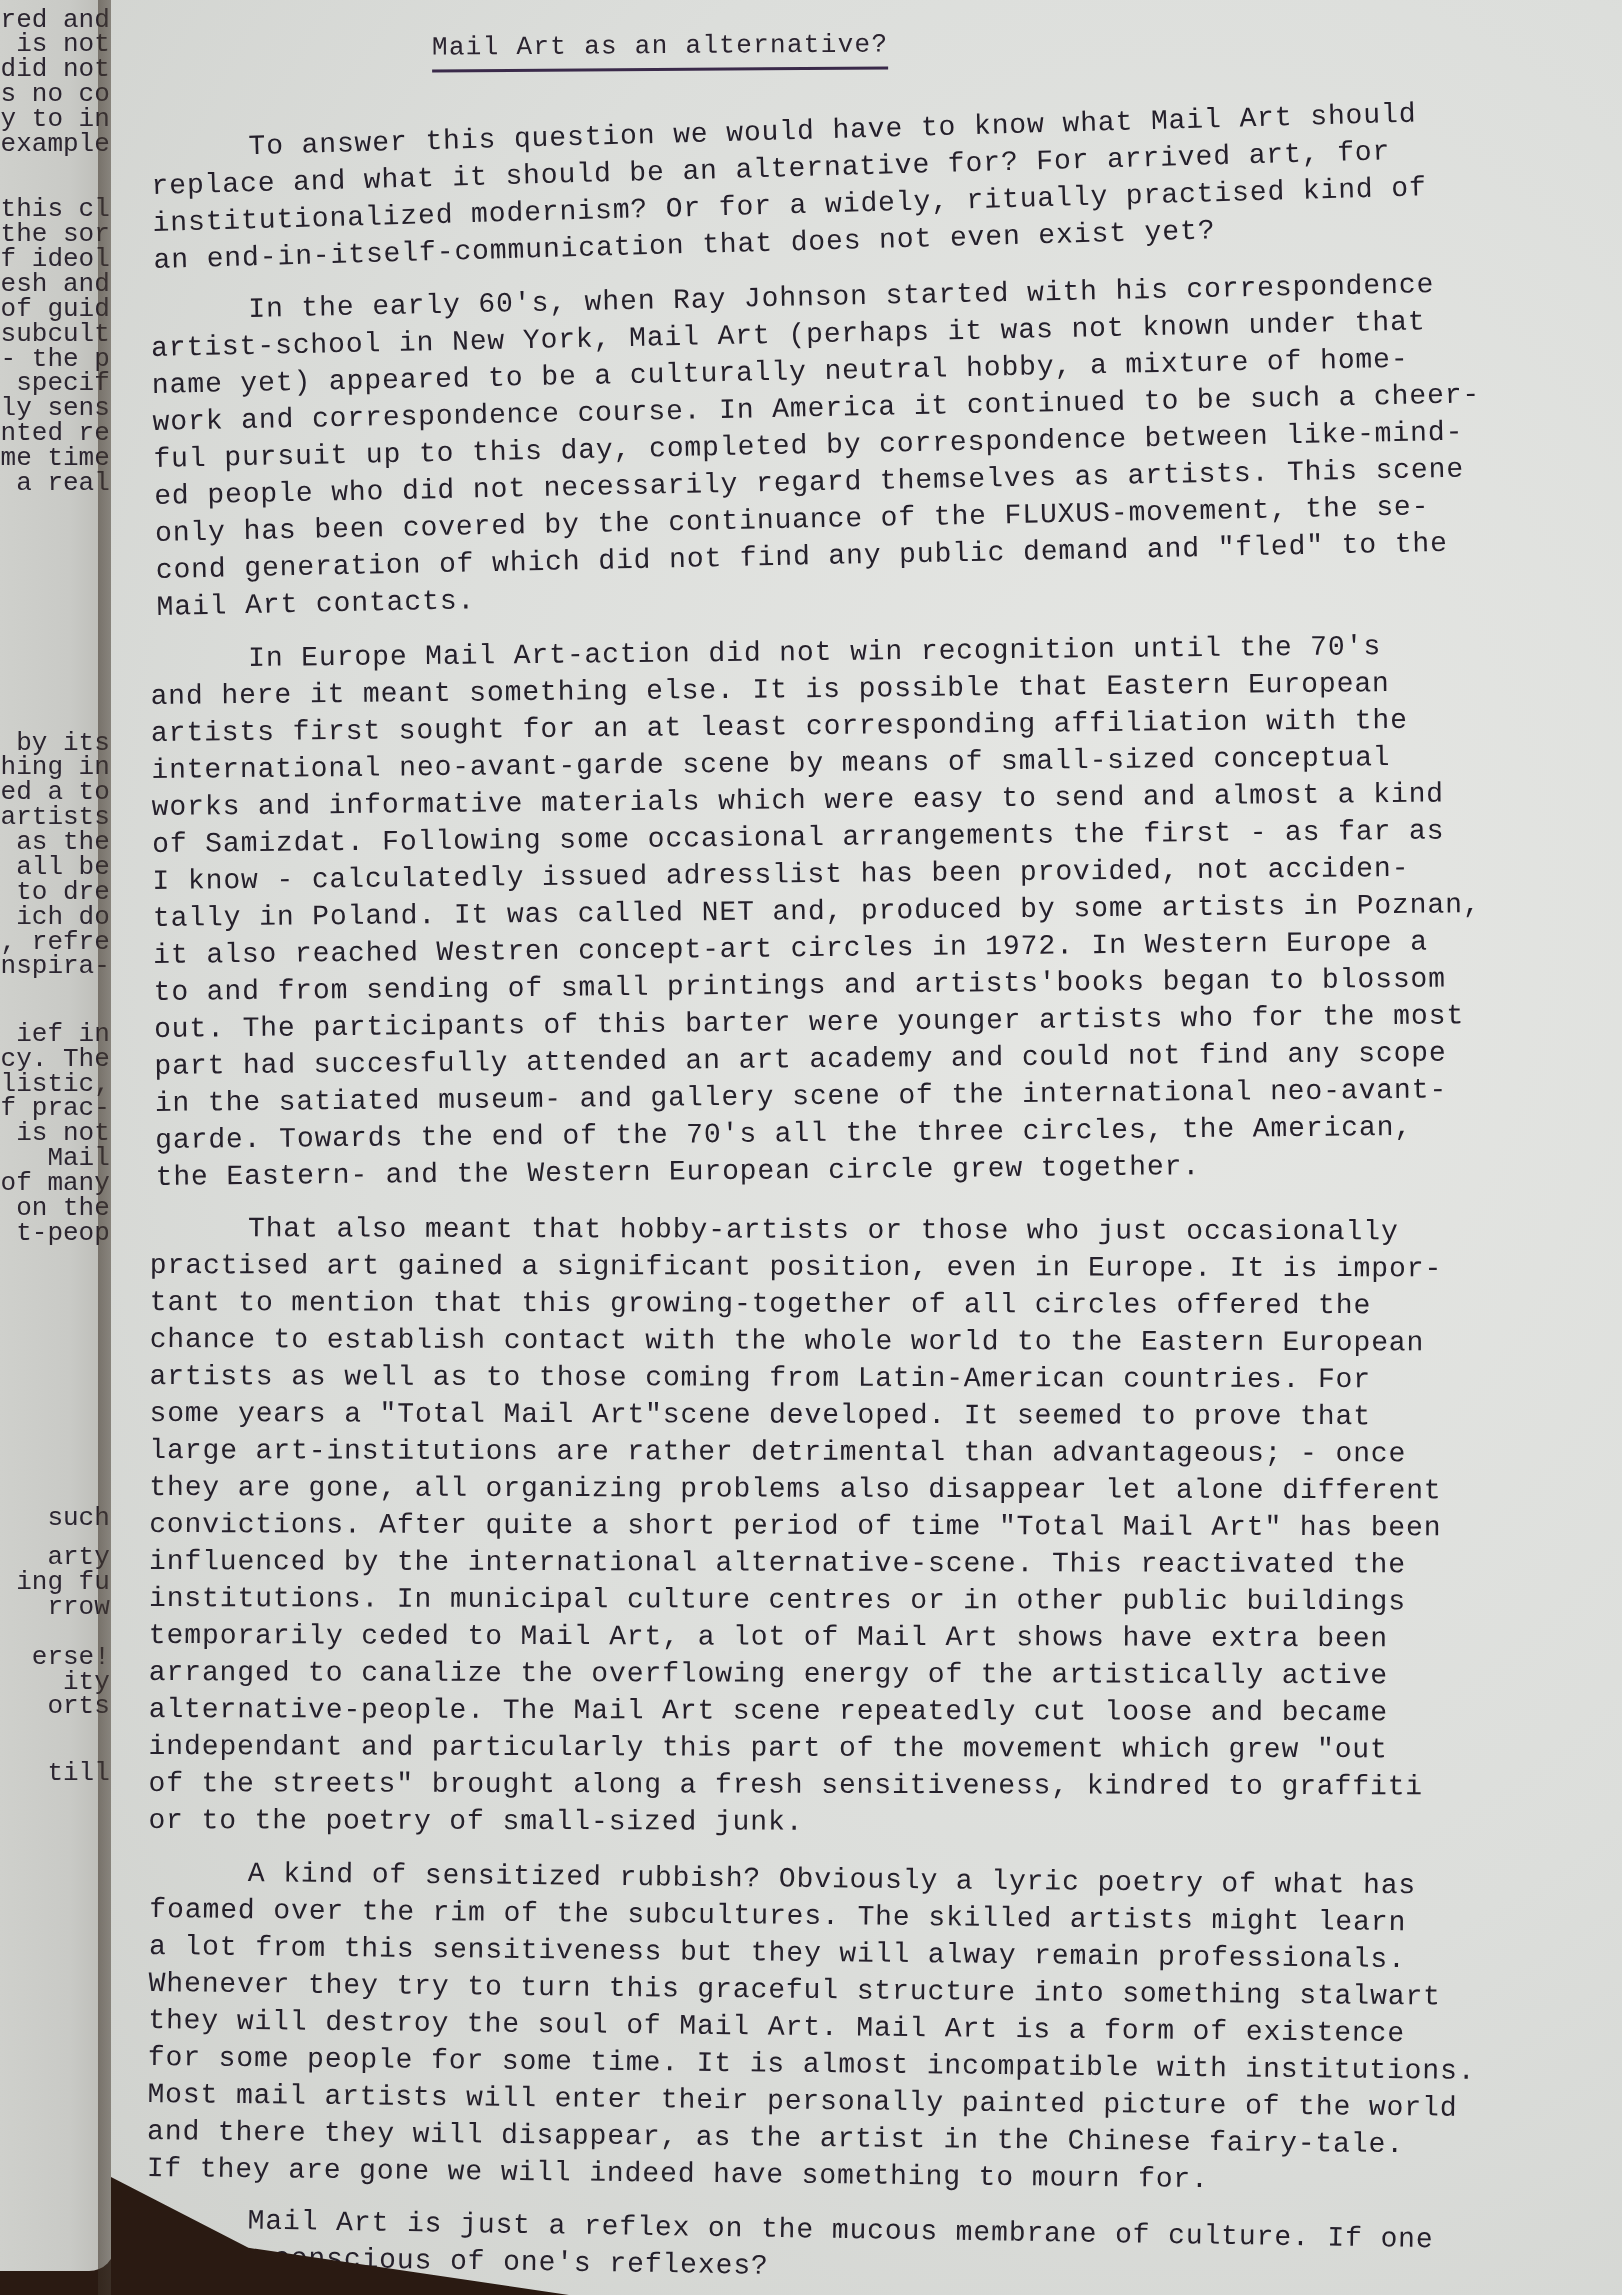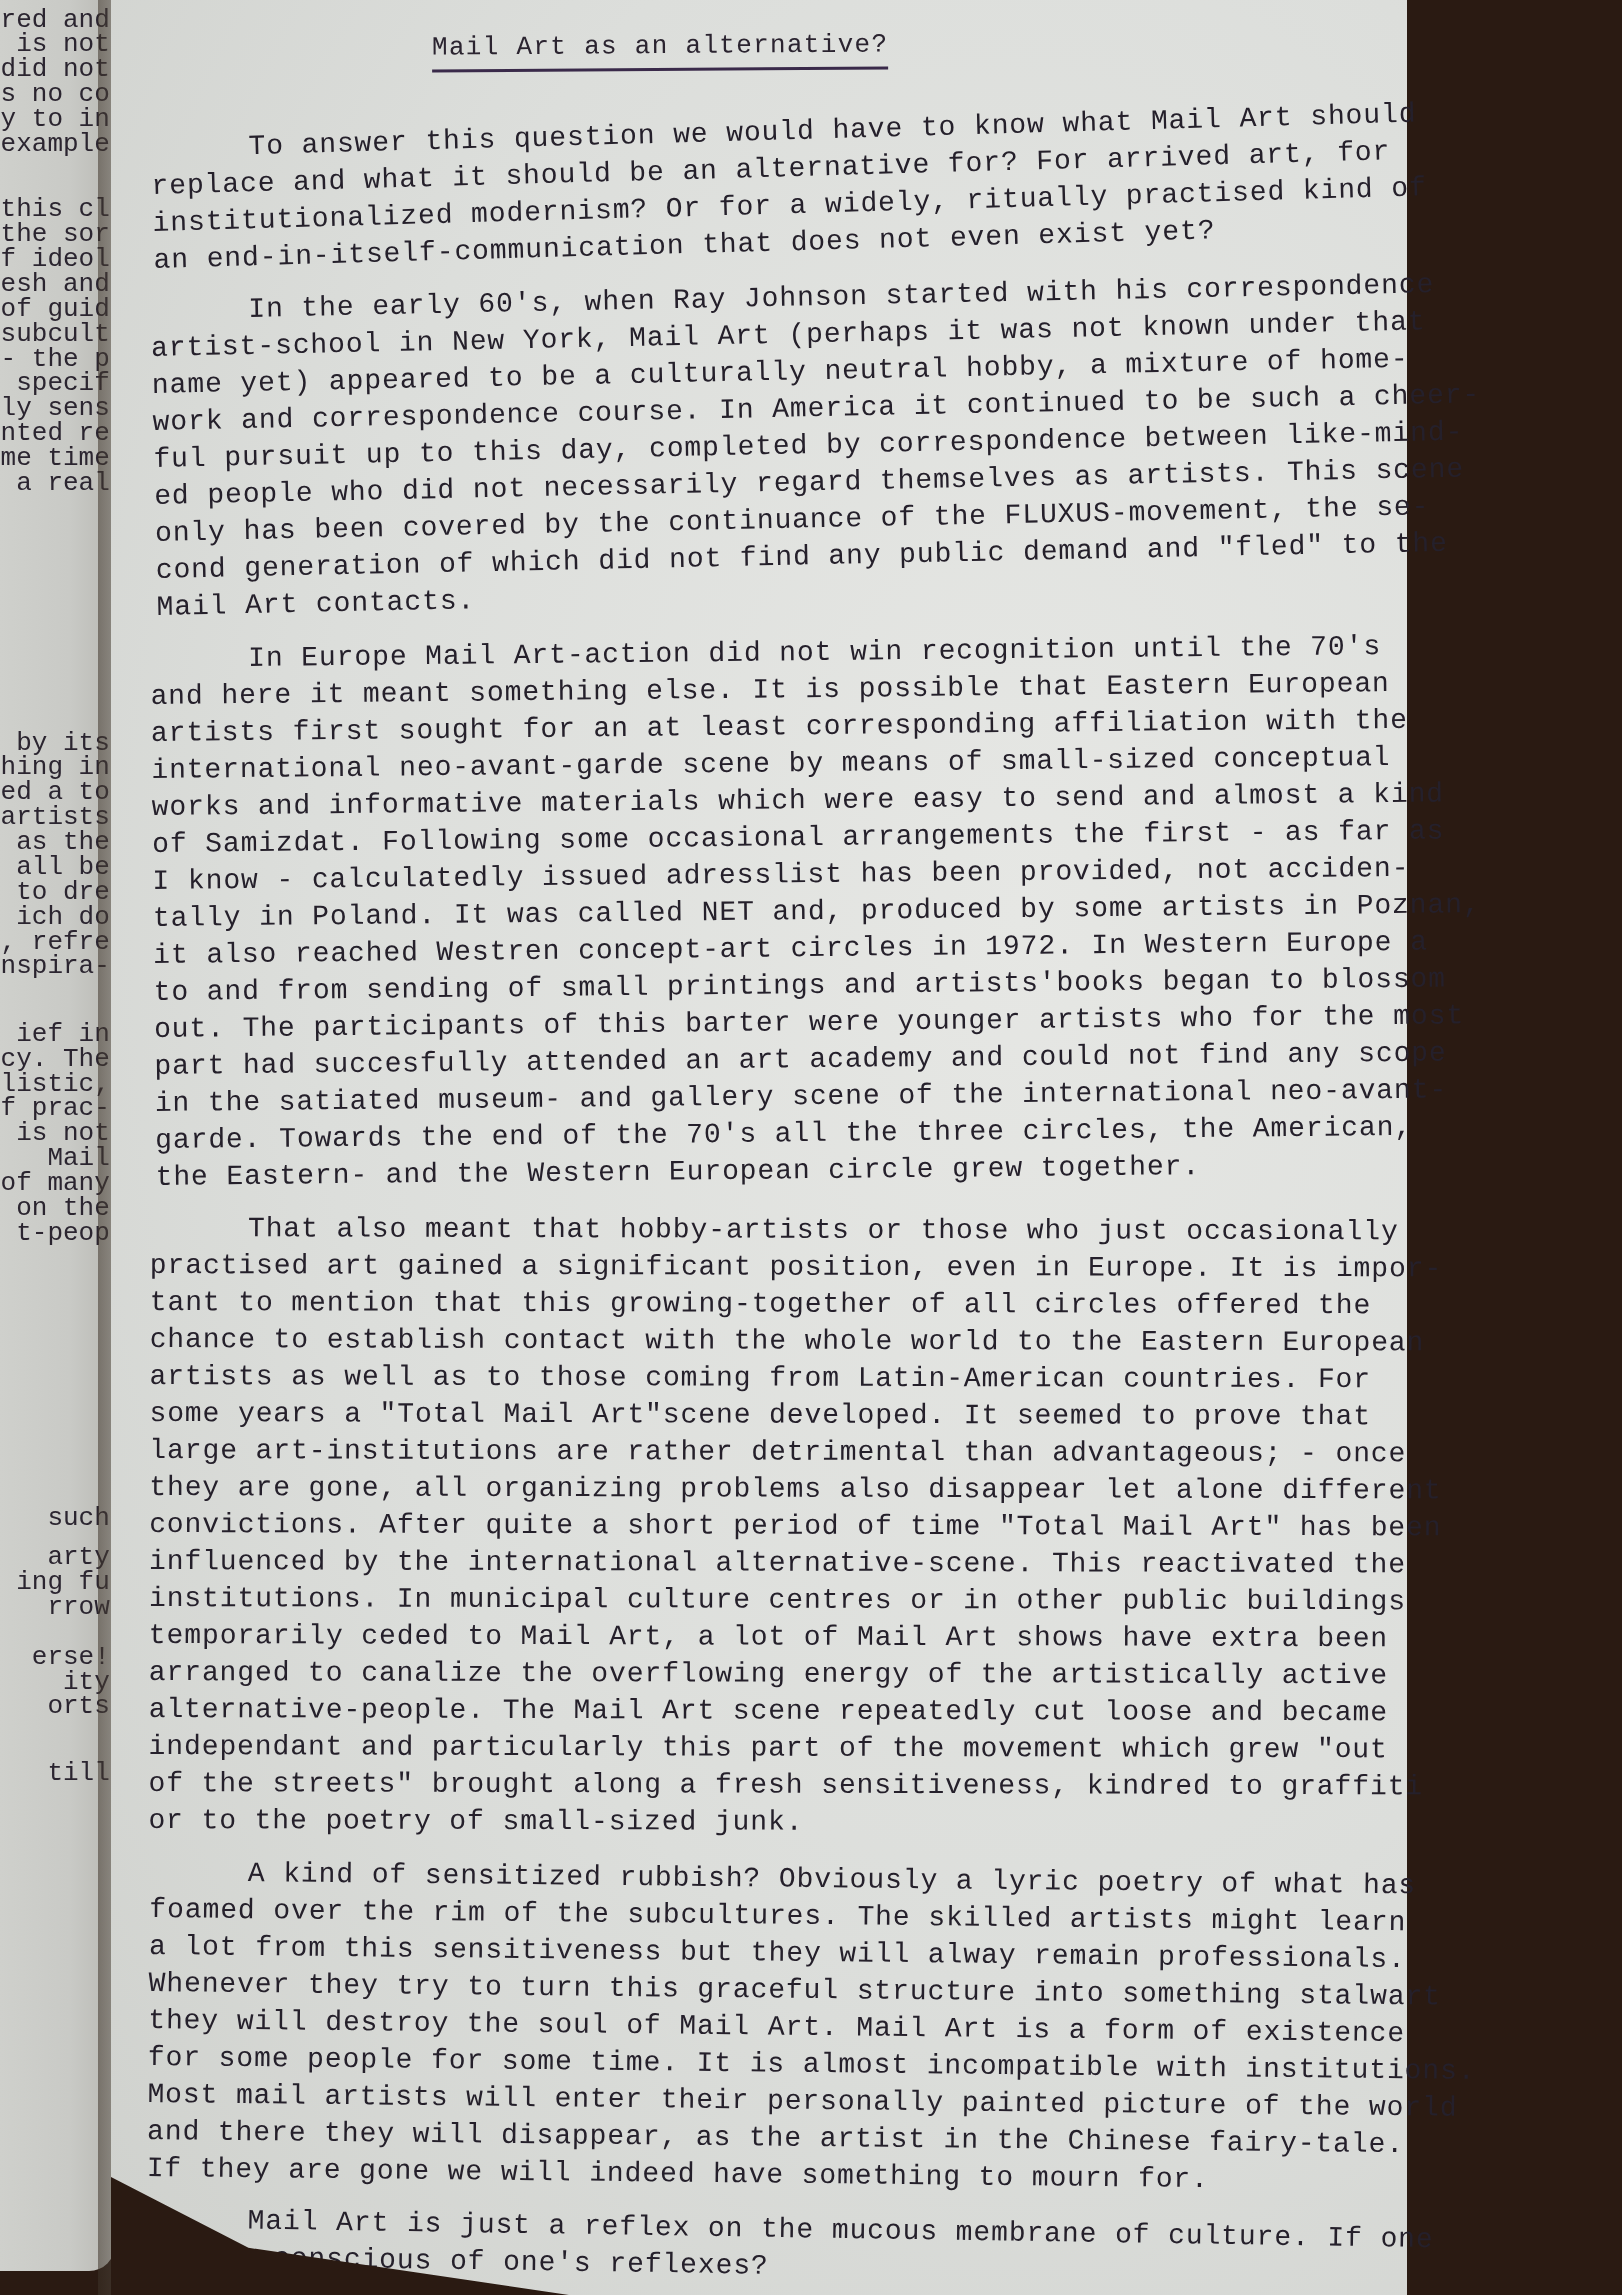--- a/index.html
+++ b/index.html
@@ -41,21 +41,21 @@
       width: 79px;
       height: 2295px;
       background: linear-gradient(90deg, rgba(60,50,40,0.55) 0%, rgba(120,115,105,0.35) 40%, rgba(200,200,196,0) 100%);
       pointer-events: none;
     }
     
     .page {
       position: absolute;
       left: 111px;
       top: 0;
-      width: 1296px;
+      width: 1512px;
       height: 2295px;
       background: radial-gradient(ellipse at 70% 40%, #e6e7e4 0%, #dcdedb 55%, #cfd1cd 100%);
       border-bottom-left-radius: 170px 79px;
     }
     .page-bottom-dark {
       position: absolute;
       left: 0;
       bottom: 0;
       width: 458px;
       height: 118px;

